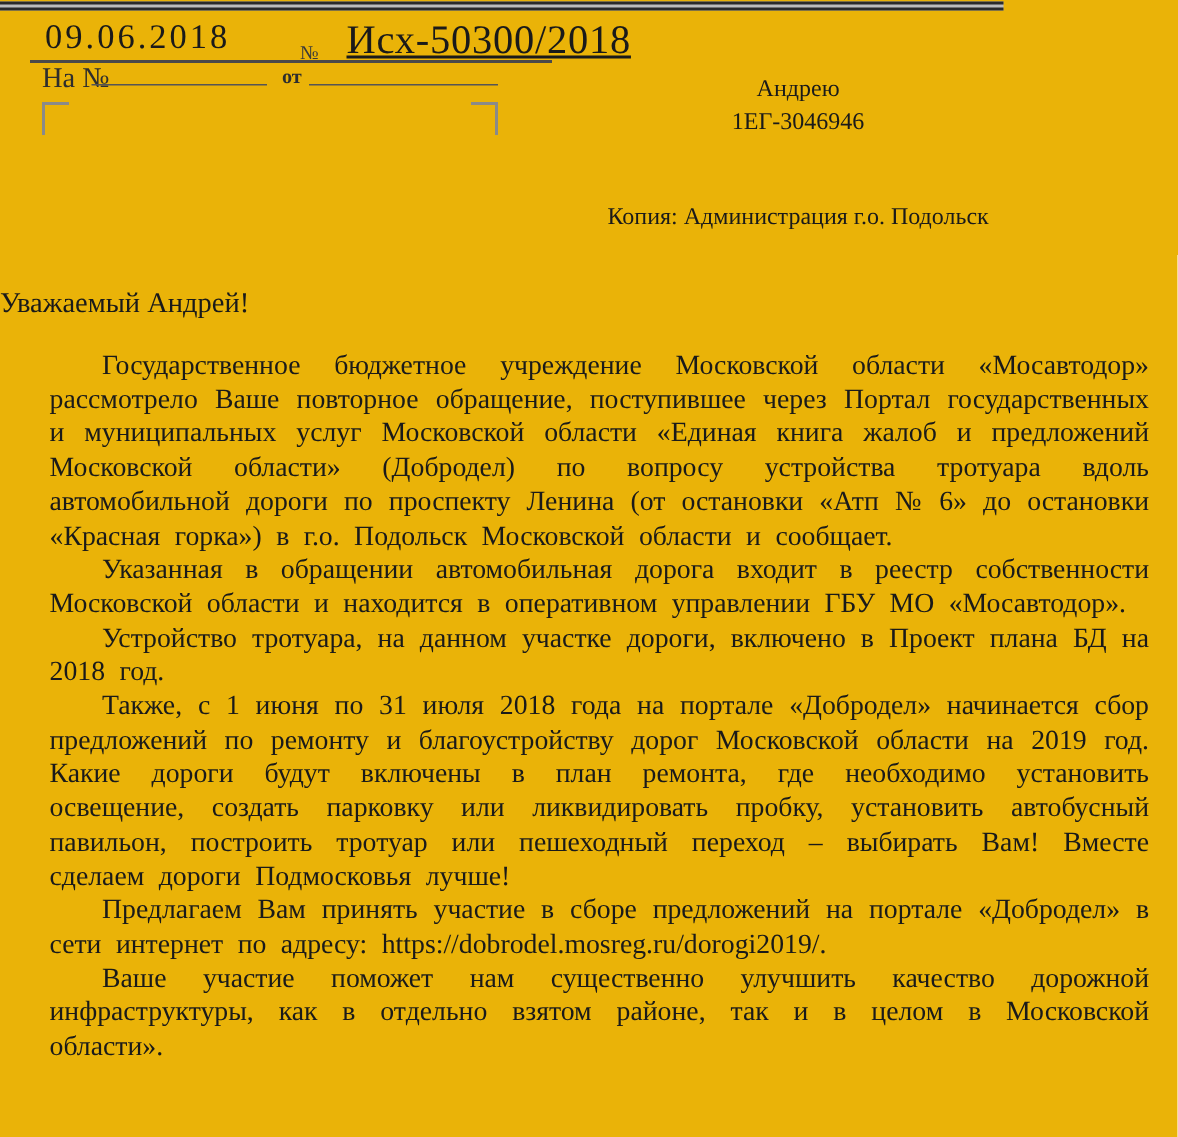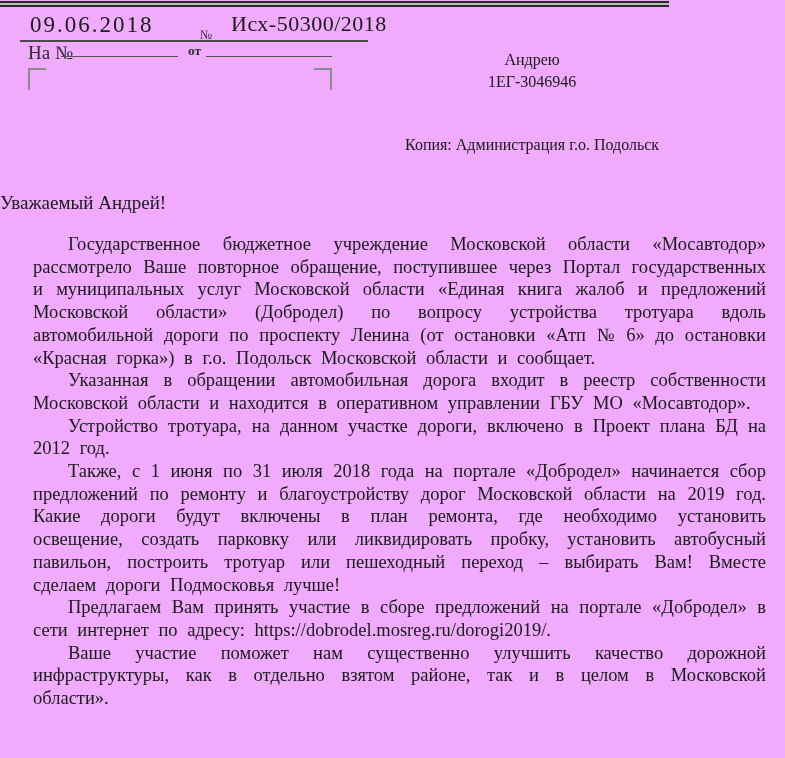--- a/index.html
+++ b/index.html
@@ -4,21 +4,21 @@
 <style>
   html, body {
     margin: 0;
     padding: 0;
     background: #ffffff;
   }
   .page {
     position: relative;
     width: 785px;
     height: 758px;
-    background: #f0abfc;
+    background: #eab308;
     overflow: hidden;
     font-family: "Liberation Serif", "DejaVu Serif", serif;
     color: #1a1a1a;
   }
   
   .top-rule {
     position: absolute;
     left: 0;
     top: 1px;
     width: 669px;
@@ -48,23 +48,24 @@
     position: absolute;
     left: 200px;
     top: 27px;
     font-size: 13px;
     color: #3a3a3a;
   }
   .out-no {
     position: absolute;
     left: 231px;
     top: 11px;
-    font-size: 22px;
+    font-size: 27px;
     letter-spacing: 0.5px;
     white-space: nowrap;
+    text-decoration: underline;
   }
   
   .na-no {
     position: absolute;
     left: 28px;
     top: 42px;
     font-size: 19px;
     color: #2e2e2e;
   }
   .u2a {
@@ -173,19 +174,19 @@
     <div>Андрею</div>
     <div>1ЕГ-3046946</div>
     <div class="copy-line">Копия: Администрация г.о. Подольск</div>
   </div>
 
   <div class="salutation">Уважаемый Андрей!</div>
 
   <div class="letter-body">
     <p>Государственное бюджетное учреждение Московской области «Мосавтодор» рассмотрело Ваше повторное обращение, поступившее через Портал государственных и муниципальных услуг Московской области «Единая книга жалоб и предложений Московской области» (Добродел) по вопросу устройства тротуара вдоль автомобильной дороги по проспекту Ленина (от остановки «Атп № 6» до остановки «Красная горка») в г.о. Подольск Московской области и сообщает.</p>
     <p>Указанная в обращении автомобильная дорога входит в реестр собственности Московской области и находится в оперативном управлении ГБУ МО «Мосавтодор».</p>
-    <p>Устройство тротуара, на данном участке дороги, включено в Проект плана БД на 2012 год.</p>
+    <p>Устройство тротуара, на данном участке дороги, включено в Проект плана БД на 2018 год.</p>
     <p>Также, с 1 июня по 31 июля 2018 года на портале «Добродел» начинается сбор предложений по ремонту и благоустройству дорог Московской области на 2019 год. Какие дороги будут включены в план ремонта, где необходимо установить освещение, создать парковку или ликвидировать пробку, установить автобусный павильон, построить тротуар или пешеходный переход – выбирать Вам! Вместе сделаем дороги Подмосковья лучше!</p>
     <p>Предлагаем Вам принять участие в сборе предложений на портале «Добродел» в сети интернет по адресу: https://dobrodel.mosreg.ru/dorogi2019/.</p>
     <p>Ваше участие поможет нам существенно улучшить качество дорожной инфраструктуры, как в отдельно взятом районе, так и в целом в Московской области».</p>
   </div>
 
 </div>
 
 </body></html>

